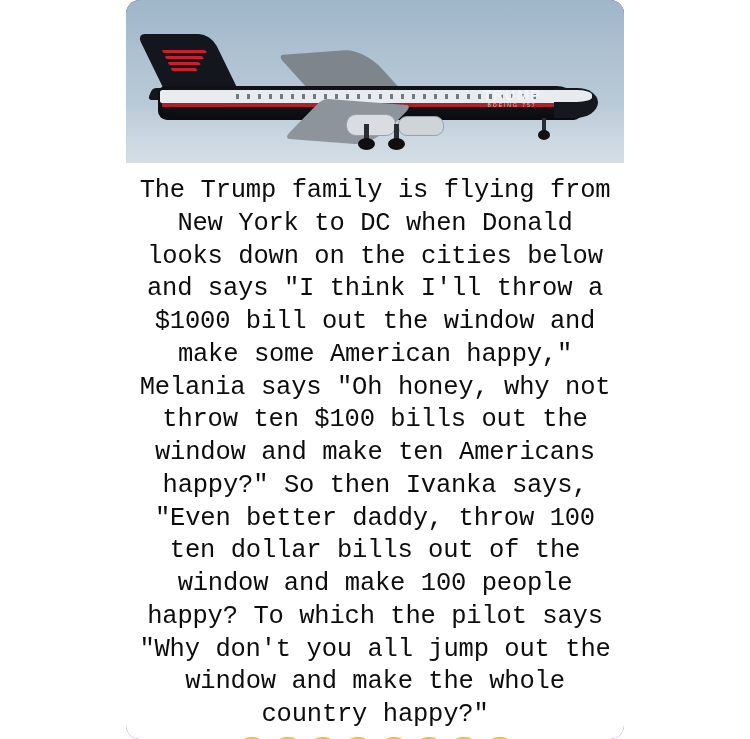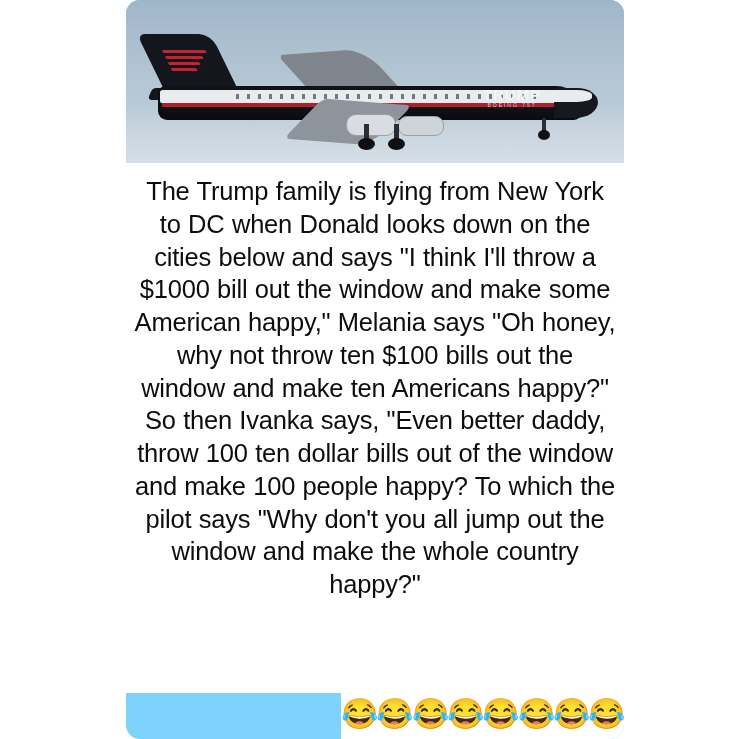--- a/index.html
+++ b/index.html
@@ -19,26 +19,25 @@
     height: 739px;
     background: #ffffff;
     box-sizing: border-box;
   }
   .inner {
     position: absolute;
     left: 126px;
     top: 0px;
     width: 498px;
     height: 739px;
-    background: #7dd3fc;
+    background: #4c1d95;
     border-radius: 14px;
     overflow: hidden;
     display: flex;
     flex-direction: column;
-    align-items: flex-end;
   }
   
   .photo {
     position: relative;
     width: 498px;
     height: 163px;
     background: linear-gradient(to bottom, #9fb6c9 0%, #b3c5d4 45%, #c3d1dc 100%);
     overflow: hidden;
     flex: none;
   }
@@ -270,21 +269,21 @@
   .caption {
     flex: 1 1 auto;
     padding: 12px 8px 0 8px;
     box-sizing: border-box;
     background: #ffffff;
     text-align: center;
   }
   .caption p {
     margin: 0;
     color: #0d0d0d;
-    font-family: Liberation Sans, sans-serif;
+    font-family: Liberation Mono, monospace;
     font-size: 25.5px;
     line-height: 1.285;
     letter-spacing: -0.2px;
     word-spacing: 0.5px;
   }
   .emojis {
     text-align: center;
     font-size: 30px;
     line-height: 1;
     padding: 6px 0 10px 0;

